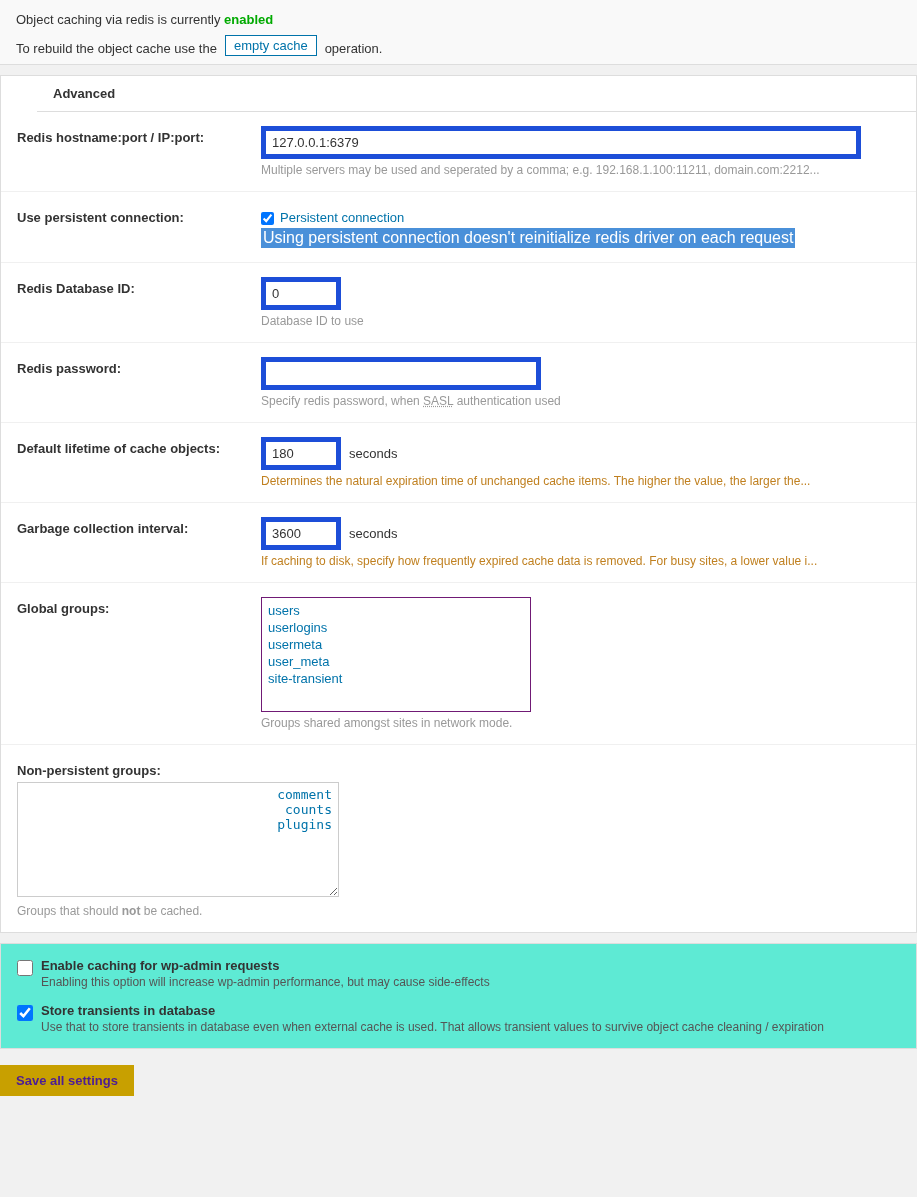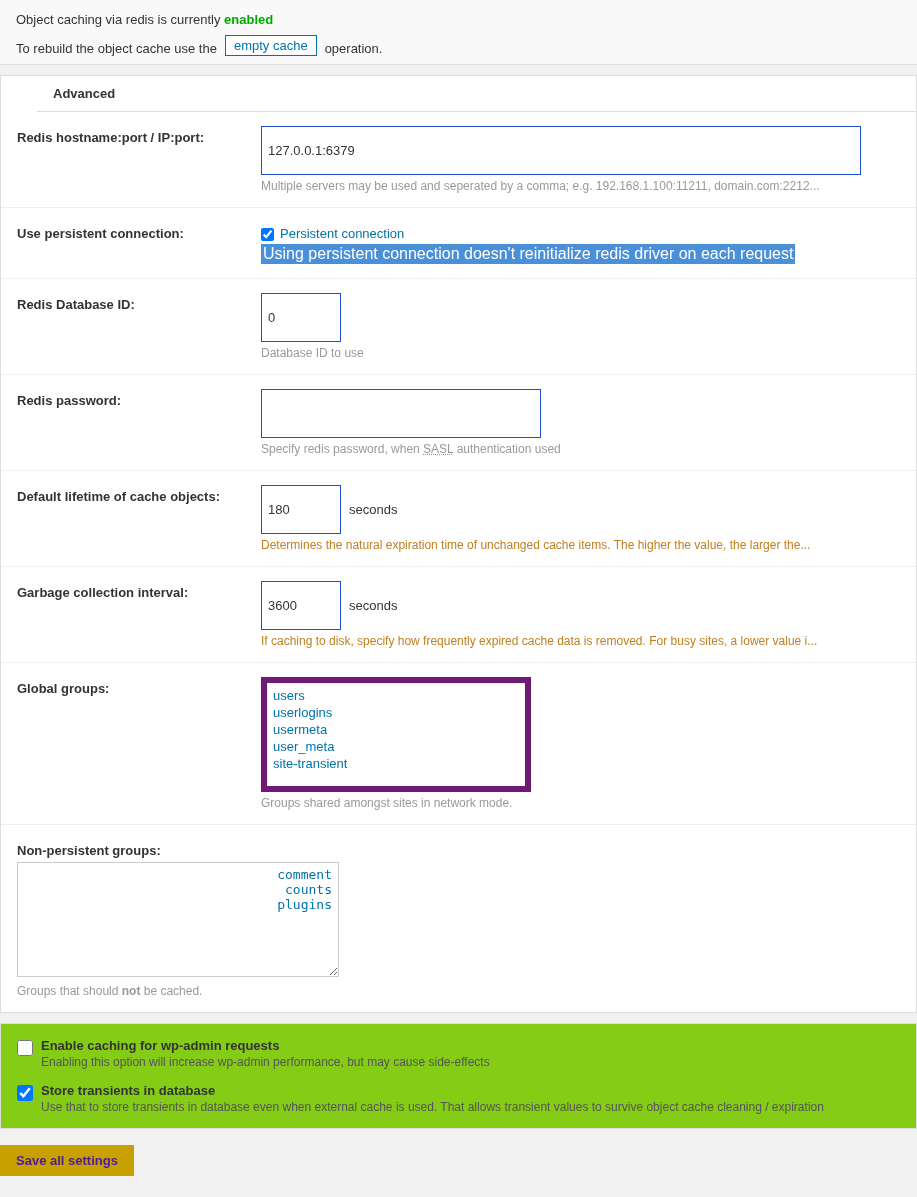--- a/index.html
+++ b/index.html
@@ -72,22 +72,22 @@
       min-width: 240px;
       font-weight: bold;
       font-size: 13px;
       padding-top: 4px;
     }
     .form-content {
       flex: 1;
     }
     .form-content input[type="text"] {
       width: 280px;
-      border: 1px solid #1d4ed8;
-      padding: 16px 6px;
+      border: 5px solid #1d4ed8;
+      padding: 4px 6px;
       font-size: 13px;
       color: #333;
     }
     .form-content input[type="text"].full-width {
       width: 600px;
       max-width: 100%;
     }
     .form-hint {
       font-size: 12px;
       color: #999;
@@ -135,32 +135,32 @@
       resize: both;
       text-align: right;
     }
     .listbox-wrapper {
       position: relative;
       width: 270px;
     }
     .listbox {
       width: 270px;
       height: 115px;
-      border: 6px solid #701a75;
+      border: 1px solid #701a75;
       padding: 4px 6px;
       font-size: 13px;
       color: #0073aa;
       overflow-y: scroll;
       background: white;
     }
     .listbox div {
       padding: 1px 0;
     }
     .bottom-checkboxes {
-      background: #84cc16;
+      background: #5eead4;
       padding: 14px 16px;
       border: 1px solid #ddd;
       margin-bottom: 4px;
     }
     .bottom-check-item {
       display: flex;
       align-items: flex-start;
       gap: 8px;
       margin-bottom: 14px;
     }

